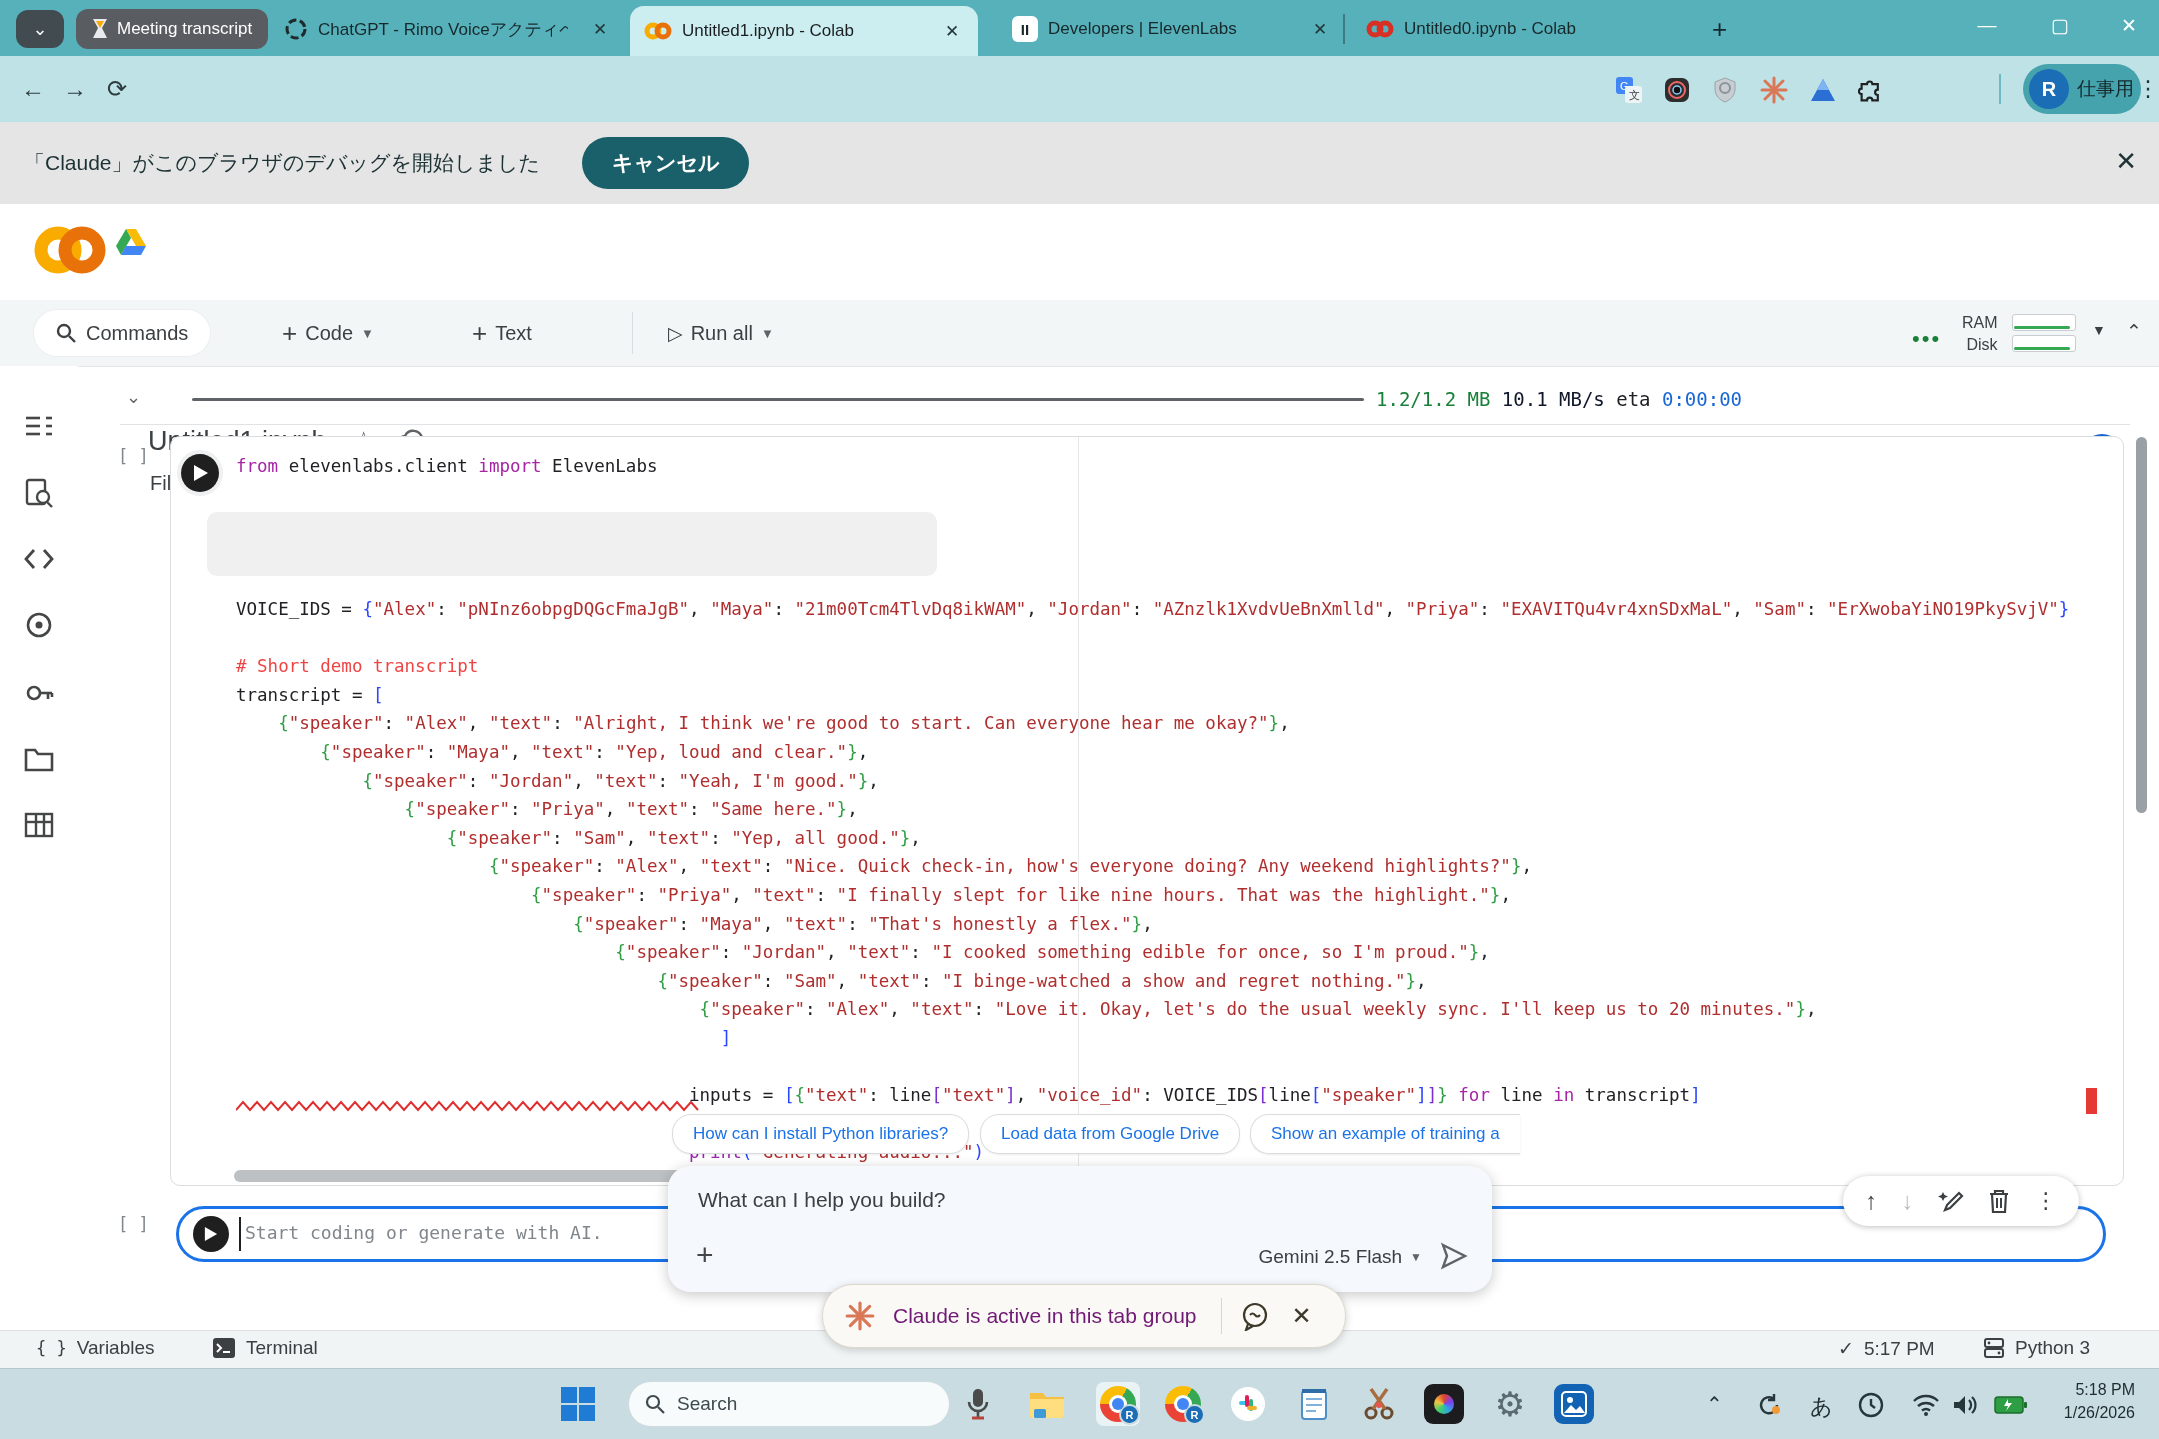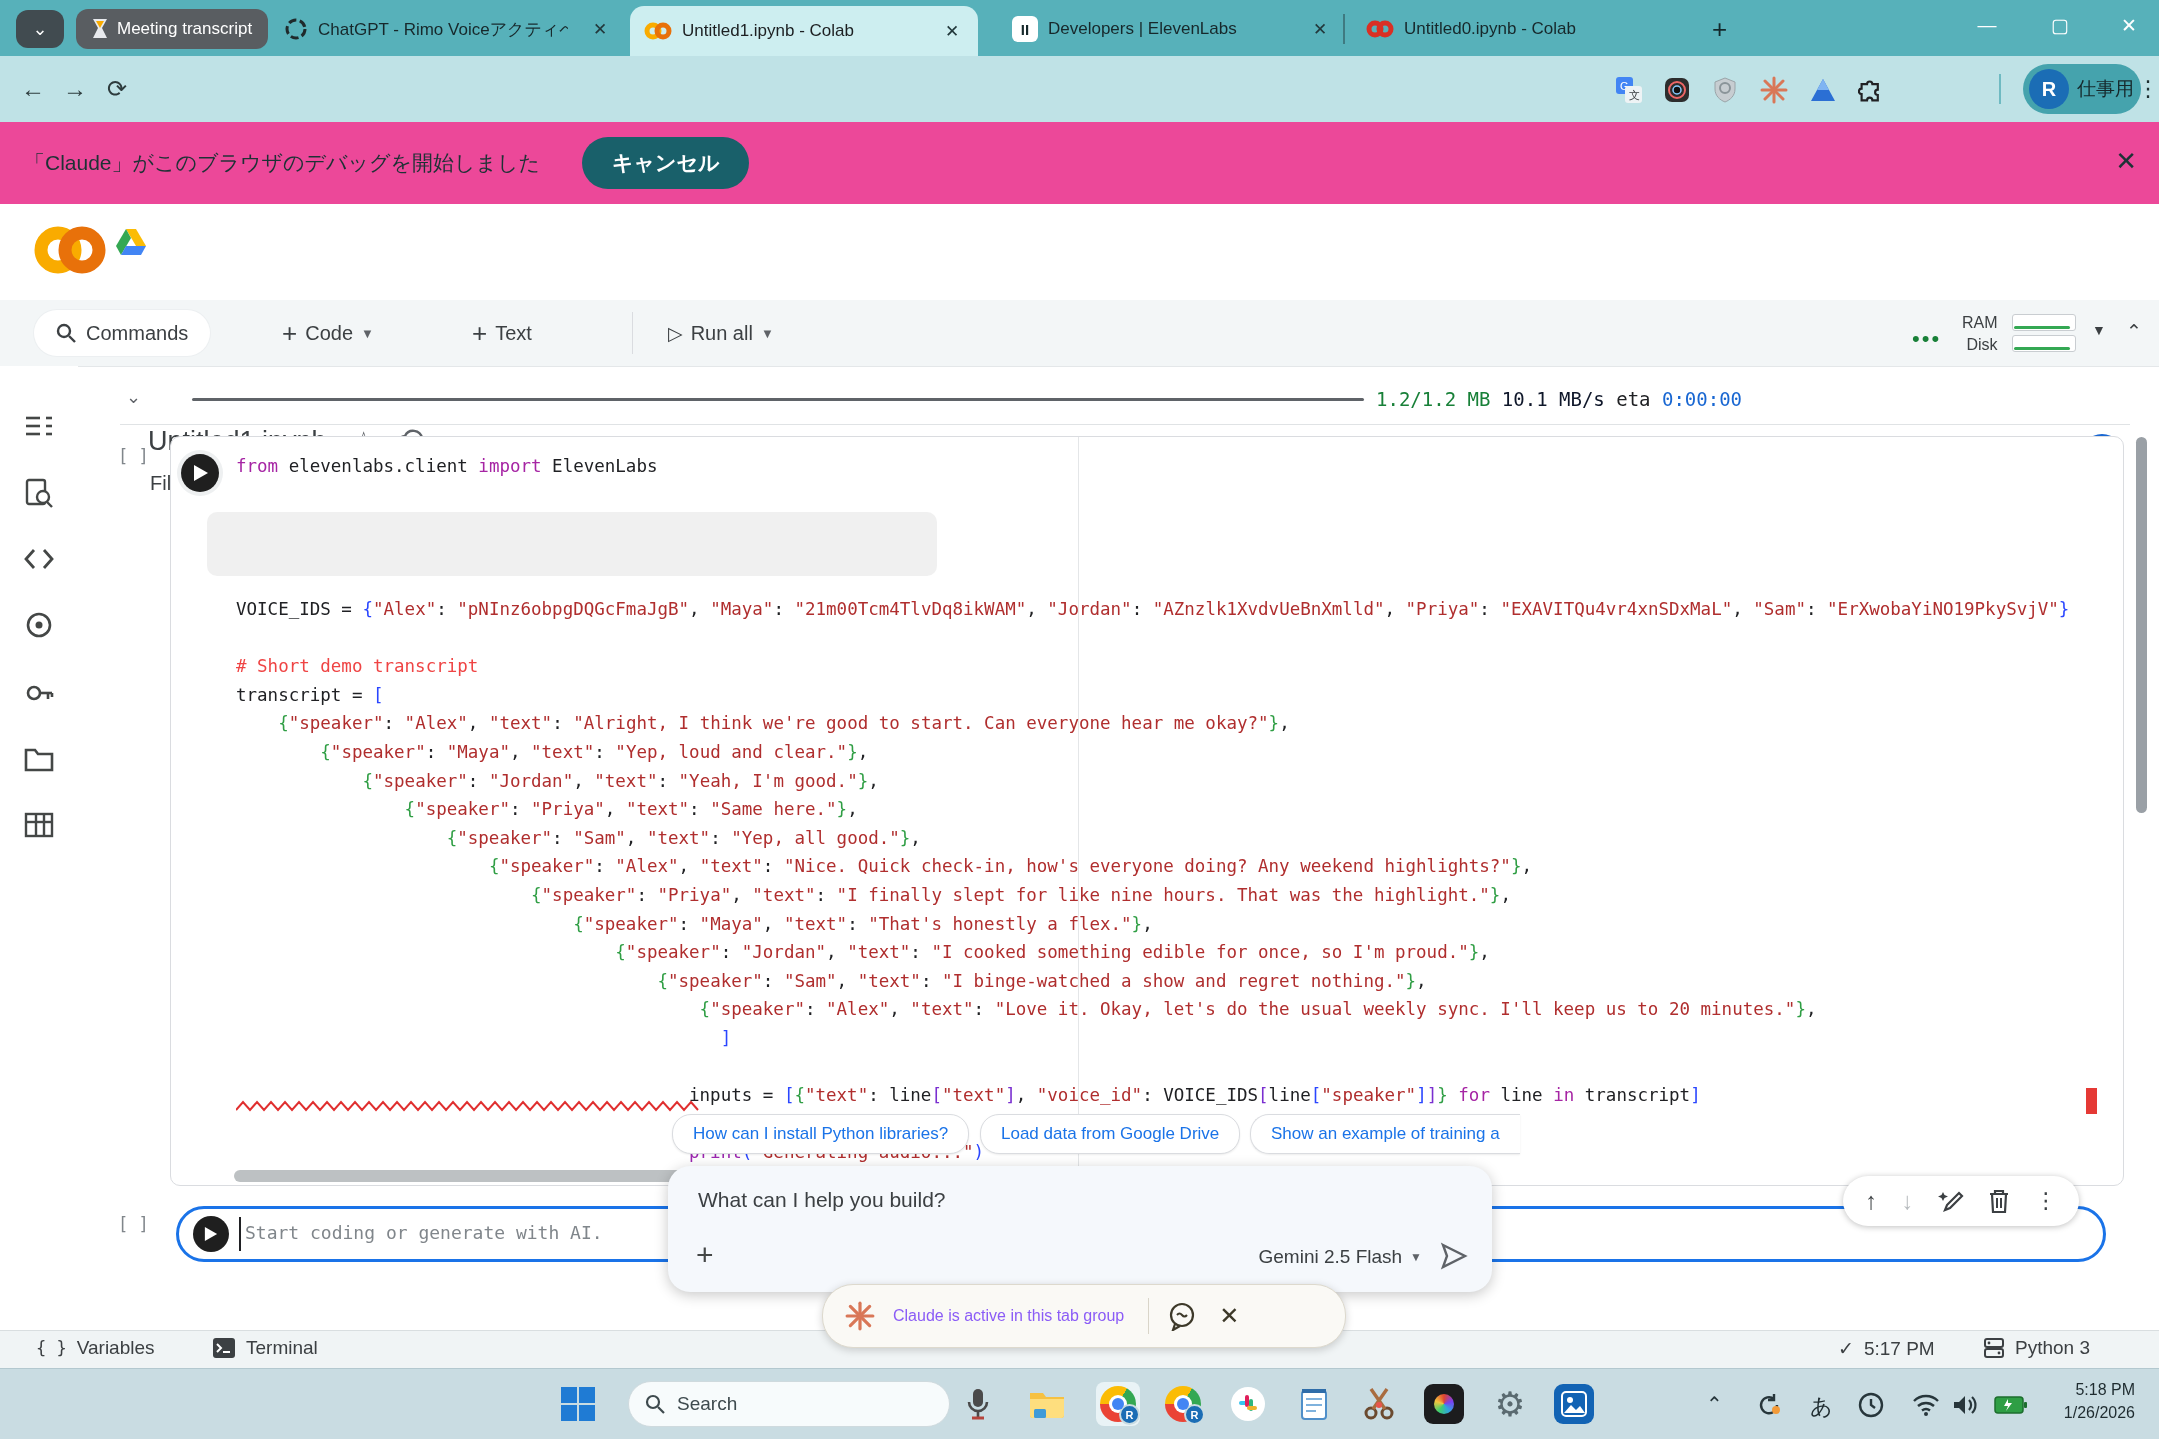--- a/index.html
+++ b/index.html
@@ -17,21 +17,21 @@
   .tab.active{background:#cdeef0;border-radius:14px 14px 0 0;top:6px;height:50px;color:#1c1f21;}
   .favsq{width:26px;height:26px;border-radius:6px;background:#fff;display:flex;align-items:center;justify-content:center;font-weight:bold;font-size:15px;}
   .winctl{top:0;width:60px;height:50px;display:flex;align-items:center;justify-content:center;color:#fff;font-size:19px;}
   .browser-toolbar{left:0;top:56px;width:2159px;height:66px;background:#bfe2e6;display:flex;align-items:center;}
   .navbtn{width:42px;height:42px;display:flex;align-items:center;justify-content:center;color:#2d3b3d;font-size:24px;border-radius:50%;}
   .urlpill{left:188px;top:66px;width:1390px;height:46px;background:#eef7f8;border-radius:23px;display:flex;align-items:center;padding:0 18px;gap:14px;}
   .url{font-size:19px;color:#2b3335;white-space:nowrap;overflow:hidden;}
   .profpill{left:2023px;top:64px;width:118px;height:50px;background:#45a3ad;border-radius:25px;display:flex;align-items:center;gap:8px;padding-left:6px;box-sizing:border-box;}
   .avatar{width:40px;height:40px;border-radius:50%;background:#1b6db5;color:#fff;display:flex;align-items:center;justify-content:center;font-size:20px;font-weight:bold;}
   
-  .notifbar{left:0;top:122px;width:2159px;height:82px;background:#ec4899;display:flex;align-items:center;}
+  .notifbar{left:0;top:122px;width:2159px;height:82px;background:#e5e5e5;display:flex;align-items:center;}
   .notiftext{margin-left:24px;font-size:21px;color:#1d3235;}
   .cancelbtn{margin-left:42px;height:52px;padding:0 30px;border-radius:26px;background:#19606a;color:#fff;
     font-size:21px;font-weight:bold;display:flex;align-items:center;border:none;}
   .notifclose{position:absolute;right:22px;top:24px;font-size:26px;color:#1d3235;}
   
   .colab-header{left:0;top:204px;width:2159px;height:96px;background:#fff;}
   .doc-title{left:148px;top:222px;font-size:27px;color:#3c4043;}
   .menu{top:268px;font-size:20px;color:#3c4043;}
   .colab-toolbar{left:0;top:300px;width:2159px;height:66px;background:#f3f6f7;border-bottom:1px solid #e4e7e9;}
   .cmdpill{left:34px;top:310px;height:46px;background:#fff;border-radius:23px;display:flex;align-items:center;gap:10px;padding:0 22px;font-size:20px;color:#3c4043;box-shadow:0 0 0 1px #eceff1;}
@@ -75,21 +75,21 @@
   .gtitle{position:absolute;left:30px;top:22px;font-size:21px;color:#3c4043;}
   .gplus{position:absolute;left:28px;top:72px;font-size:30px;color:#444746;}
   .gmodel{position:absolute;right:70px;top:80px;font-size:19px;color:#3c4043;display:flex;align-items:center;gap:8px;}
   .gsend{position:absolute;right:24px;top:76px;color:#5f6368;}
   
   .celltb{position:absolute;left:1843px;top:1176px;width:236px;height:50px;background:#fff;border-radius:25px;
     box-shadow:0 1px 6px rgba(0,0,0,.25);display:flex;align-items:center;justify-content:space-around;padding:0 10px;box-sizing:border-box;}
   
   .toast{position:absolute;left:822px;top:1284px;width:522px;height:62px;background:#faf9f5;border:1px solid #ddd9cd;
     border-radius:31px;box-shadow:0 2px 8px rgba(0,0,0,.18);display:flex;align-items:center;z-index:30;}
-  .toast .txt{font-size:16px;color:#8b5cf6;margin-left:18px;}
+  .toast .txt{font-size:21px;color:#701a75;margin-left:18px;}
   .toast .sep{width:1px;height:36px;background:#d9d5c9;margin:0 18px 0 24px;}
   .fab{position:absolute;left:1066px;top:1322px;width:36px;height:36px;border-radius:50%;background:#1a73e8;z-index:15;}
   
   .colab-footer{left:0;top:1330px;width:2159px;height:38px;background:#f0f4f5;border-top:1px solid #d9dee0;z-index:18;}
   .footitem{top:1337px;font-size:19px;color:#3c4043;display:flex;align-items:center;gap:10px;}
   
   .taskbar{left:0;top:1368px;width:2159px;height:71px;background:#c9dce2;border-top:1px solid #b3c8cf;z-index:18;}
   .searchpill{left:628px;top:1381px;width:322px;height:46px;background:#f7fbfc;border:1px solid #cfdade;border-radius:23px;
     display:flex;align-items:center;gap:12px;padding:0 16px;box-sizing:border-box;font-size:19px;color:#3e4a4e;}
   .tbicon{top:1384px;width:40px;height:40px;display:flex;align-items:center;justify-content:center;}

